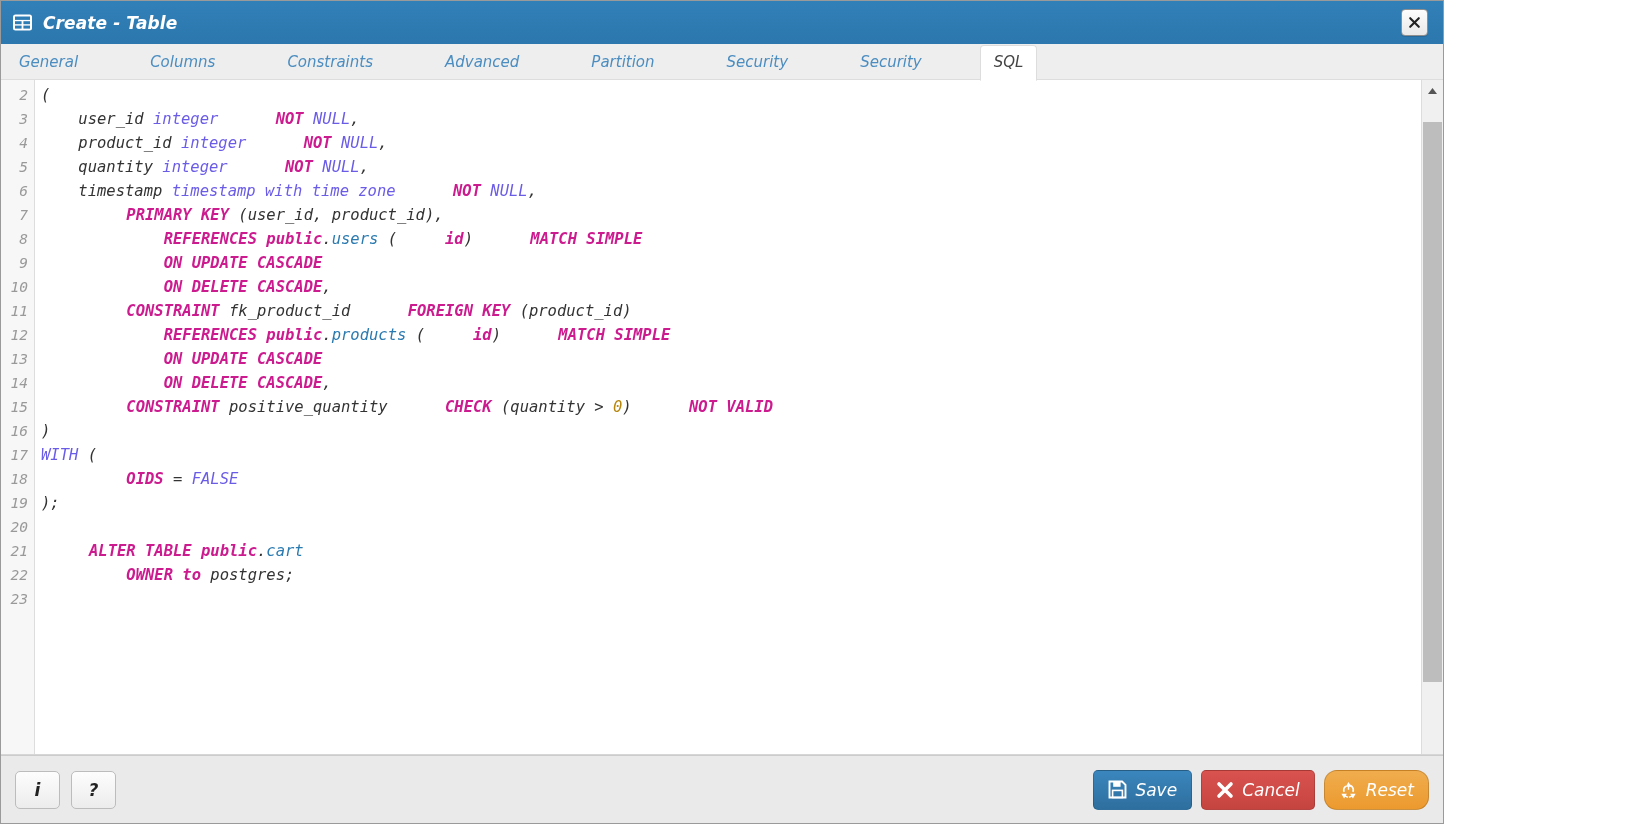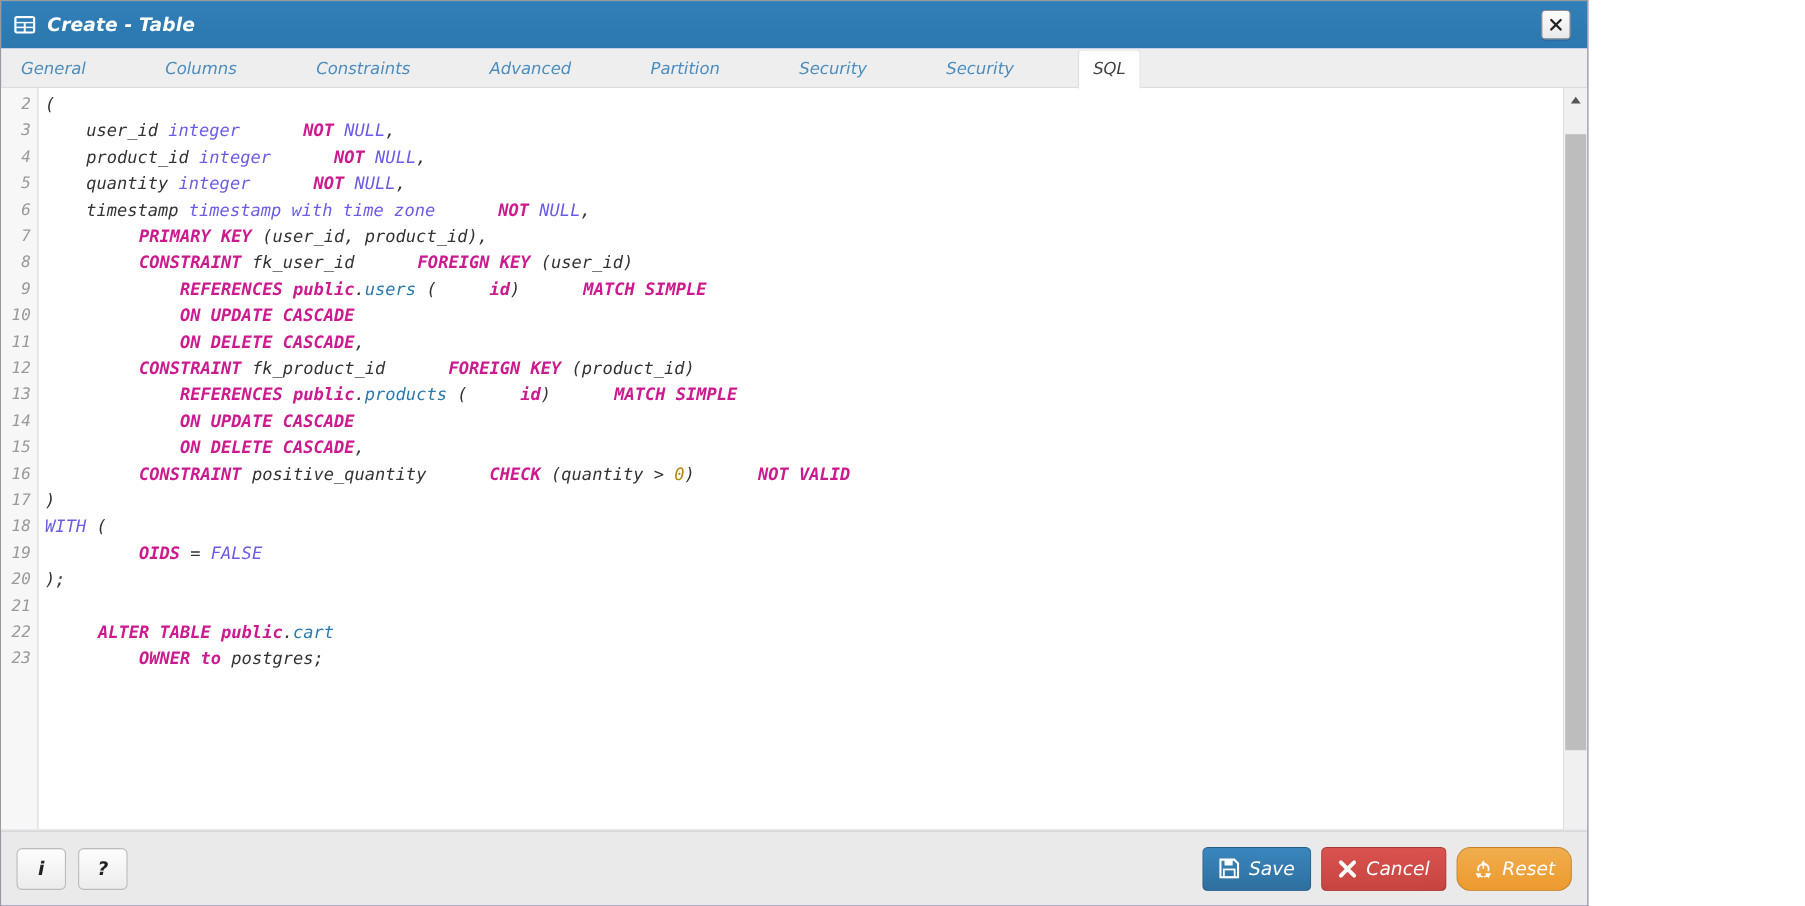--- a/index.html
+++ b/index.html
@@ -300,21 +300,20 @@
         <div class="ln">22</div>
         <div class="ln">23</div>
       </div>
     <div class="code" id="code">
         <div class="cl"><span class="tk-p">(</span></div>
         <div class="cl"><span class="tk-id">    user_id </span><span class="tk-kw2">integer</span><span class="tk-id"> </span><span class="tk-kw">NOT</span><span class="tk-id"> </span><span class="tk-kw2">NULL</span><span class="tk-p">,</span></div>
         <div class="cl"><span class="tk-id">    product_id </span><span class="tk-kw2">integer</span><span class="tk-id"> </span><span class="tk-kw">NOT</span><span class="tk-id"> </span><span class="tk-kw2">NULL</span><span class="tk-p">,</span></div>
         <div class="cl"><span class="tk-id">    quantity </span><span class="tk-kw2">integer</span><span class="tk-id"> </span><span class="tk-kw">NOT</span><span class="tk-id"> </span><span class="tk-kw2">NULL</span><span class="tk-p">,</span></div>
         <div class="cl"><span class="tk-id">    timestamp </span><span class="tk-kw2">timestamp with time zone</span><span class="tk-id"> </span><span class="tk-kw">NOT</span><span class="tk-id"> </span><span class="tk-kw2">NULL</span><span class="tk-p">,</span></div>
         <div class="cl"><span class="tk-id">    </span><span class="tk-kw">PRIMARY KEY</span><span class="tk-id"> (user_id, product_id),</span></div>
-        <div class="cl"><span class="tk-id">    </span><span class="tk-kw">CONSTRAINT</span><span class="tk-id"> fk_user_id </span><span class="tk-kw">FOREIGN KEY</span><span class="tk-id"> (user_id)</span></div>
         <div class="cl"><span class="tk-id">        </span><span class="tk-kw">REFERENCES public</span><span class="tk-p">.</span><span class="tk-tbl">users</span><span class="tk-id"> (</span><span class="tk-kw">id</span><span class="tk-id">) </span><span class="tk-kw">MATCH SIMPLE</span></div>
         <div class="cl"><span class="tk-id">        </span><span class="tk-kw">ON UPDATE CASCADE</span></div>
         <div class="cl"><span class="tk-id">        </span><span class="tk-kw">ON DELETE CASCADE</span><span class="tk-p">,</span></div>
         <div class="cl"><span class="tk-id">    </span><span class="tk-kw">CONSTRAINT</span><span class="tk-id"> fk_product_id </span><span class="tk-kw">FOREIGN KEY</span><span class="tk-id"> (product_id)</span></div>
         <div class="cl"><span class="tk-id">        </span><span class="tk-kw">REFERENCES public</span><span class="tk-p">.</span><span class="tk-tbl">products</span><span class="tk-id"> (</span><span class="tk-kw">id</span><span class="tk-id">) </span><span class="tk-kw">MATCH SIMPLE</span></div>
         <div class="cl"><span class="tk-id">        </span><span class="tk-kw">ON UPDATE CASCADE</span></div>
         <div class="cl"><span class="tk-id">        </span><span class="tk-kw">ON DELETE CASCADE</span><span class="tk-p">,</span></div>
         <div class="cl"><span class="tk-id">    </span><span class="tk-kw">CONSTRAINT</span><span class="tk-id"> positive_quantity </span><span class="tk-kw">CHECK</span><span class="tk-id"> (quantity &gt; </span><span class="tk-num">0</span><span class="tk-id">) </span><span class="tk-kw">NOT VALID</span></div>
         <div class="cl"><span class="tk-p">)</span></div>
         <div class="cl"><span class="tk-kw2">WITH</span><span class="tk-id"> (</span></div>

